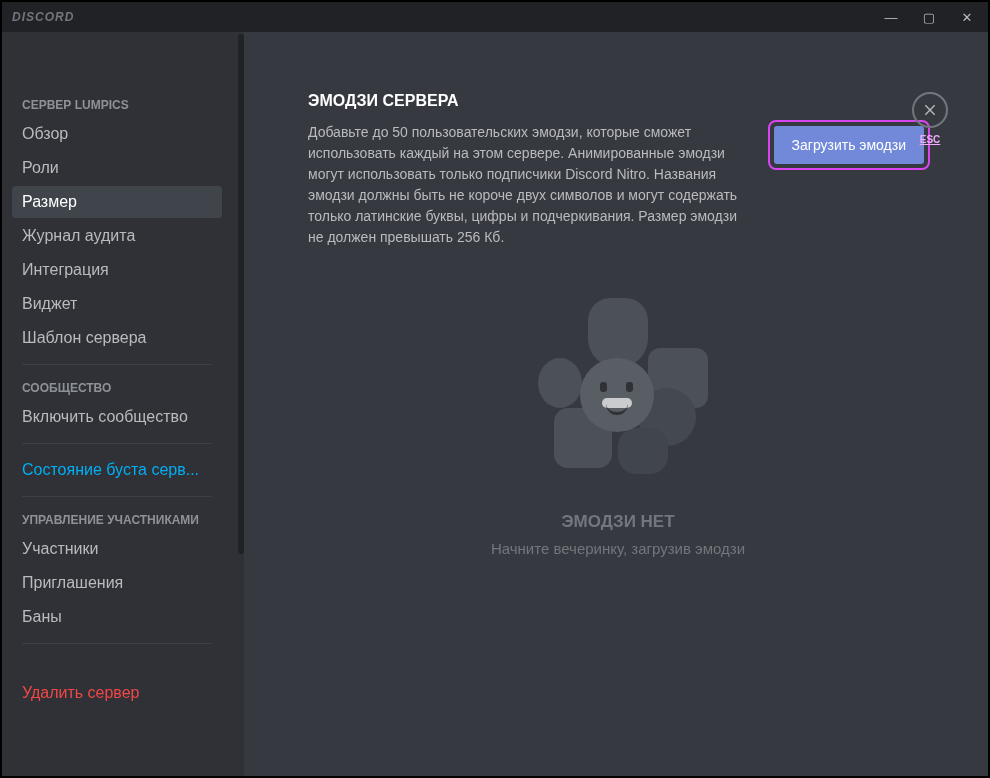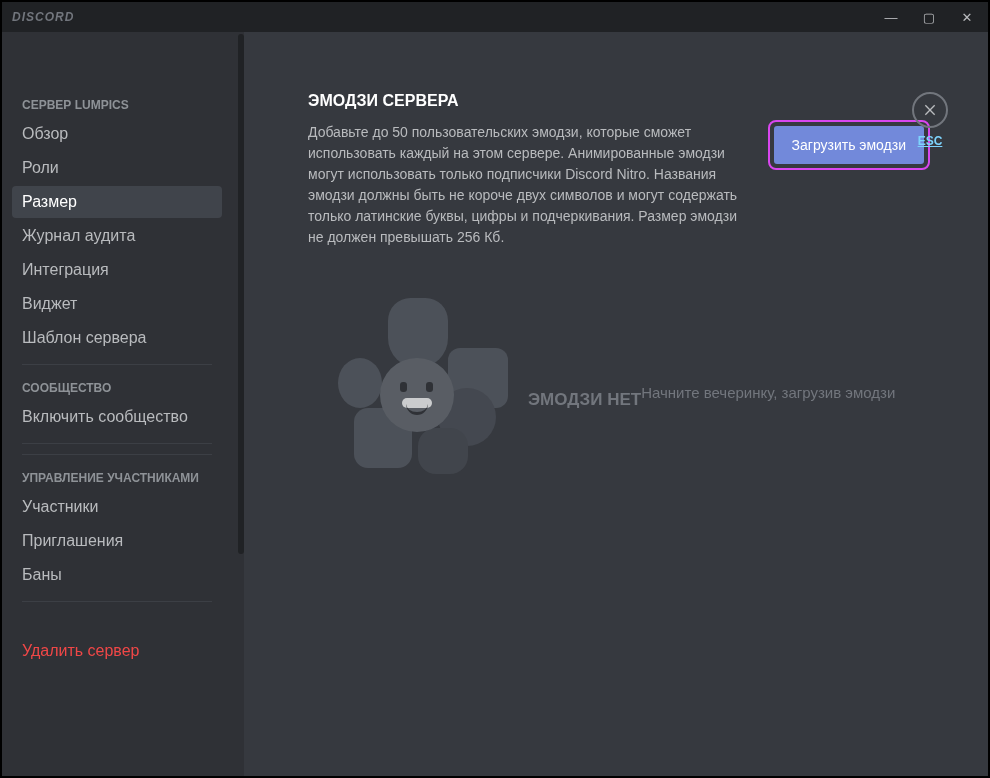--- a/index.html
+++ b/index.html
@@ -139,29 +139,29 @@
     border-radius: 50%;
     border: 2px solid #72767d;
     display: flex;
     align-items: center;
     justify-content: center;
     cursor: pointer;
   }
   .close-circle svg { width: 16px; height: 16px; }
   .close-circle svg path { stroke: #b9bbbe; stroke-width: 2; }
   .esc-label {
-    color: #7dd3fc;
-    font-size: 12px;
+    color: #f0abfc;
+    font-size: 10px;
     font-weight: 600;
     text-decoration: underline;
   }
   .empty-state {
     margin-top: 40px;
     display: flex;
-    flex-direction: row;
+    flex-direction: column;
     align-items: center;
   }
   .empty-art {
     width: 220px;
     height: 200px;
     position: relative;
     opacity: 0.9;
   }
   .empty-title {
     color: #72767d;
@@ -226,20 +226,21 @@
     <div class="sidebar-item">Журнал аудита</div>
     <div class="sidebar-item">Интеграция</div>
     <div class="sidebar-item">Виджет</div>
     <div class="sidebar-item">Шаблон сервера</div>
     <div class="sidebar-separator"></div>
 
     <div class="sidebar-header">СООБЩЕСТВО</div>
     <div class="sidebar-item">Включить сообщество</div>
     <div class="sidebar-separator"></div>
 
+    <div class="sidebar-item link">Состояние буста серв...</div>
     <div class="sidebar-separator"></div>
 
     <div class="sidebar-header">УПРАВЛЕНИЕ УЧАСТНИКАМИ</div>
     <div class="sidebar-item">Участники</div>
     <div class="sidebar-item">Приглашения</div>
     <div class="sidebar-item">Баны</div>
     <div class="sidebar-separator"></div>
 
     <div class="sidebar-item danger">Удалить сервер</div>
   </div>

